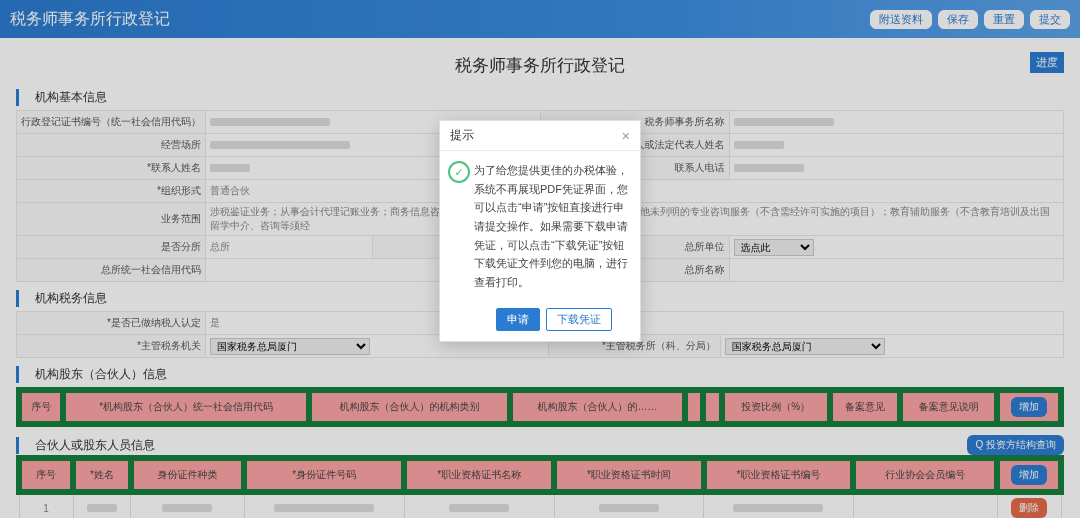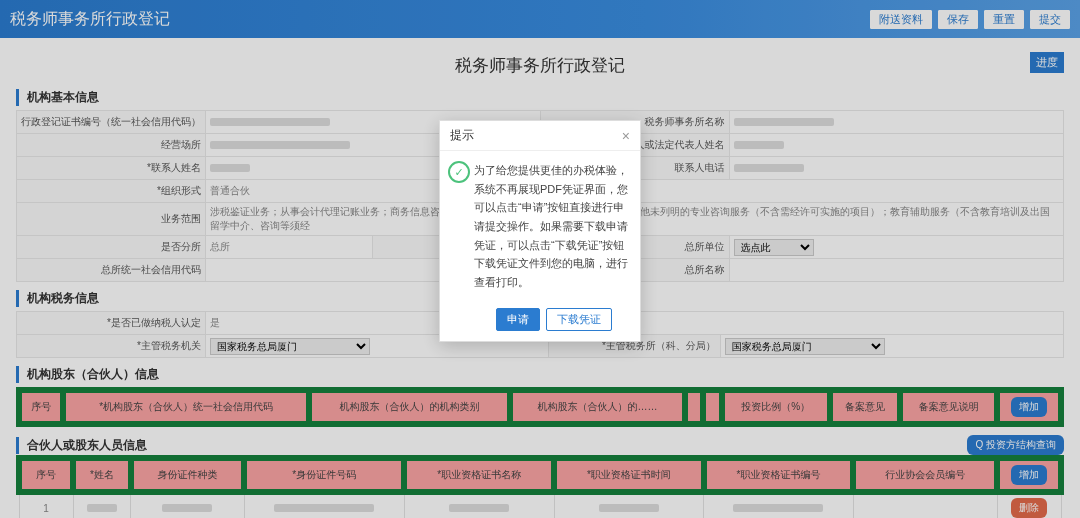--- a/index.html
+++ b/index.html
@@ -1,24 +1,24 @@
 <!DOCTYPE html>
 <html><head>
 <meta charset="utf-8">
 <style>
 html,body{margin:0;padding:0;font-family:"Microsoft YaHei",Arial,sans-serif;font-size:11px;color:#333;background:#fff}
 .header{height:38px;background:linear-gradient(90deg,#2b7cd0 0%,#3a8de0 60%,#5ba3e8 100%);display:flex;align-items:center;justify-content:space-between;padding:0 10px;color:#fff}
 .header-title{font-size:16px;font-weight:500}
 .header-btns{display:flex;gap:6px}
-.hbtn{background:#fff;color:#2b7cd0;border:1px solid #fff;border-radius:1px;padding:3px 8px;font-size:11px;line-height:1}
+.hbtn{background:#fff;color:#2b7cd0;border:1px solid #fff;border-radius:6px;padding:3px 8px;font-size:11px;line-height:1}
 .page{padding:8px 16px}
 .page-title{text-align:center;font-size:17px;font-weight:500;padding:8px 0 4px;position:relative}
 .progress{position:absolute;right:0;top:6px;background:#2b7cd0;color:#fff;padding:3px 6px;font-size:11px}
 .note{color:#f00;font-size:10px;margin:2px 0 6px}
-.section-h{border-left:3px solid #2b7cd0;padding-left:8px;font-weight:700;margin:8px 0 4px;font-size:12px}
+.section-h{border-left:3px solid #2b7cd0;padding-left:16px;font-weight:400;margin:8px 0 4px;font-size:12px}
 .form-grid{border:1px solid #e3e3e3;border-collapse:collapse;width:100%;table-layout:fixed}
 .form-grid td{border:1px solid #e8e8e8;padding:2px 4px;height:18px;font-size:10px;background:#fafafa}
 .form-grid td.lbl{text-align:right;color:#555;width:180px}
 .form-grid td.val{text-align:left;background:#fff;color:#888}
 .val-blur{display:inline-block;background:#ddd;height:8px;border-radius:2px}
 .tbl{width:100%;border-collapse:collapse;border:1px solid #e3e3e3}
 .tbl th{background:#fca5a5;border:6px solid #15803d;padding:4px 4px;font-size:10px;font-weight:500;color:#444}
 .tbl td{border:1px solid #e3e3e3;padding:3px 2px;font-size:10px;text-align:center;color:#888}
 .mini-btn{background:#2b7cd0;color:#fff;border:none;padding:3px 8px;font-size:10px;border-radius:6px}
 .mini-btn.red{background:#e36a4a}

